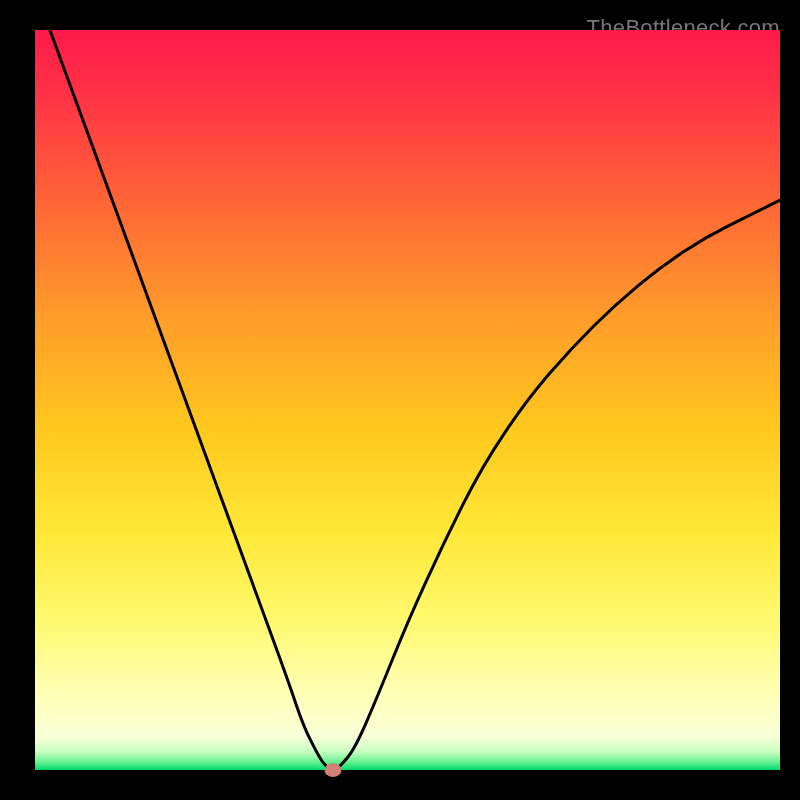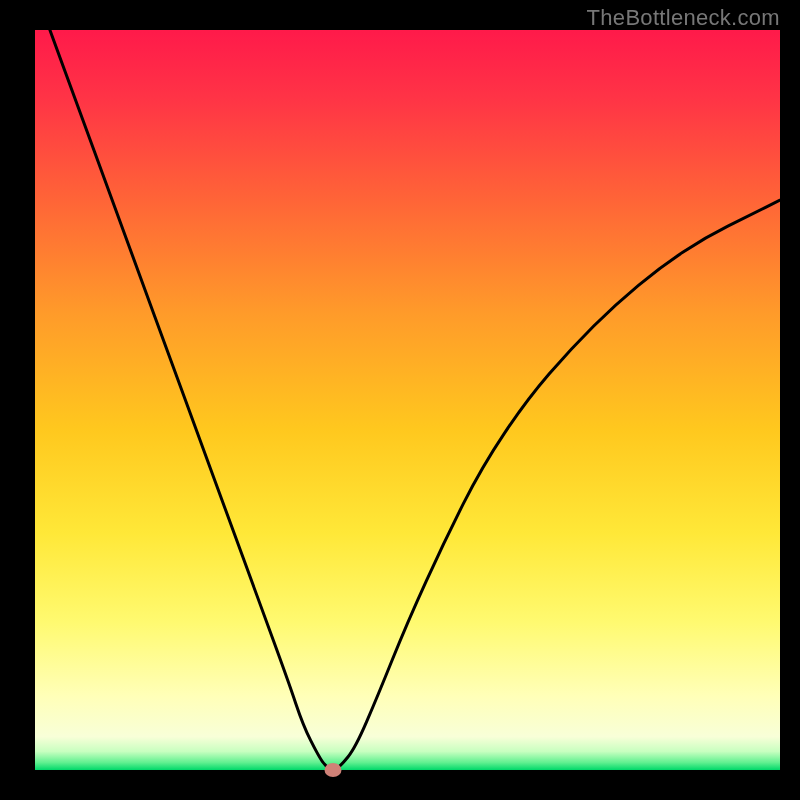--- a/index.html
+++ b/index.html
@@ -1,20 +1,20 @@
 <!DOCTYPE html>
 <html><head>
 <meta charset="utf-8">
 <style>
   * { margin: 0; padding: 0; box-sizing: border-box; }
   body { width: 800px; height: 800px; background: #000; font-family: Arial, sans-serif; overflow: hidden; }
   .chart-container { position: relative; width: 800px; height: 800px; }
   .plot-area { position: absolute; left: 35px; top: 30px; width: 745px; height: 740px; }
   .gradient-bg { position: absolute; left: 0; top: 0; width: 745px; height: 740px; }
-  .watermark { position: absolute; top: 5px; right: 20px; color: #777; font-size: 22px; font-weight: 500; letter-spacing: 0.3px; }
+  .watermark { position: absolute; top: 15px; right: 20px; color: #777; font-size: 22px; font-weight: 500; letter-spacing: 0.3px; }
   svg.curve { position: absolute; left: 0; top: 0; pointer-events: none; }
   .marker { position: absolute; width: 17px; height: 14px; border-radius: 50%; background: #cf8177; transform: translate(-50%, -50%); }
 </style>
 </head>
 <body>
 
 <div class="chart-container">
   <div class="watermark">TheBottleneck.com</div>
 
   <div class="plot-area">

